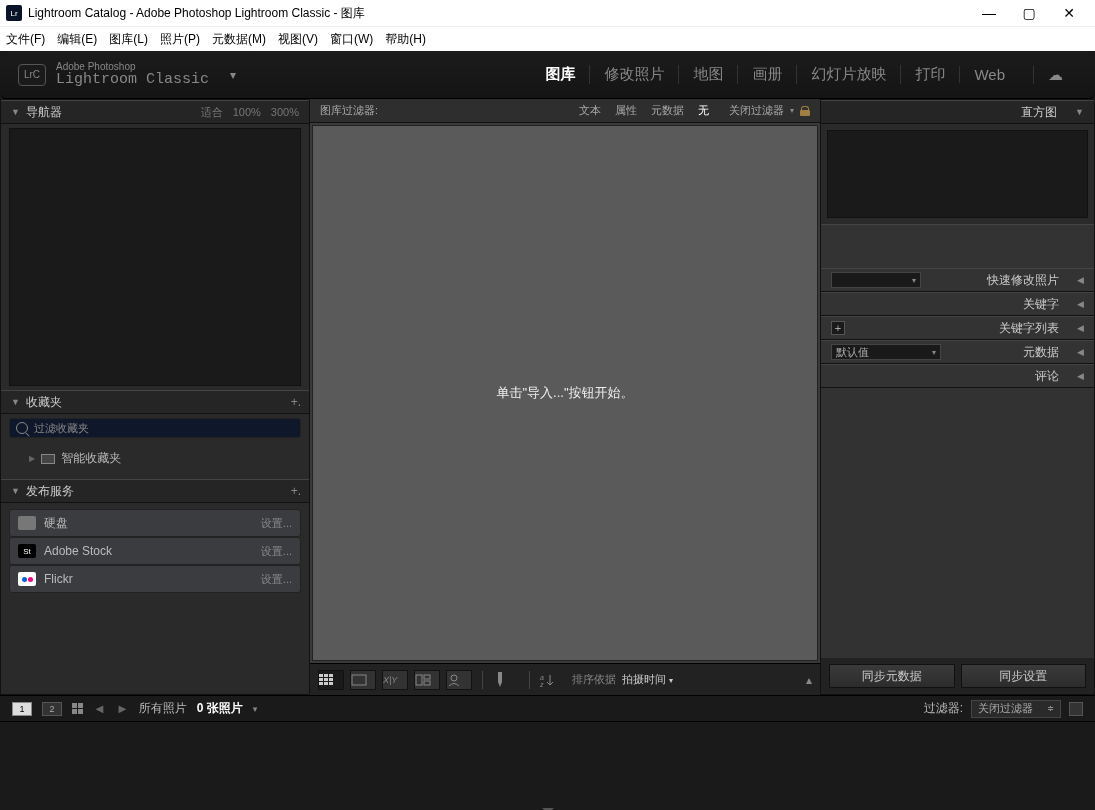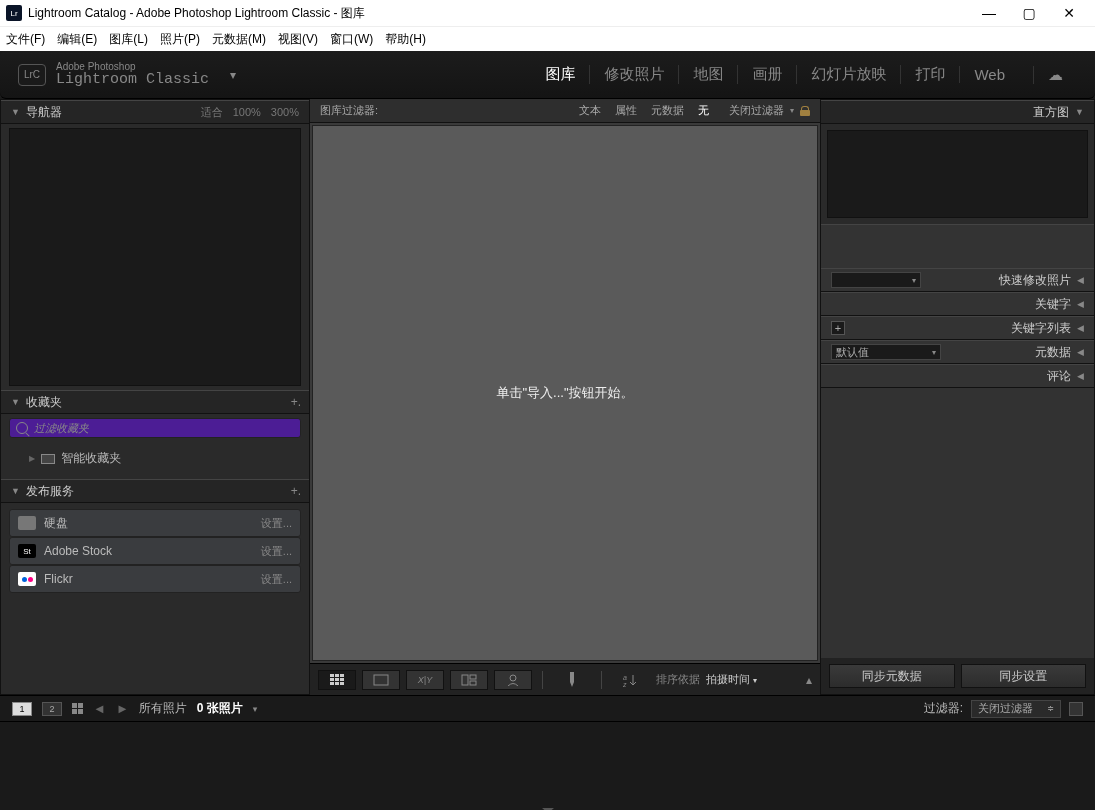--- a/index.html
+++ b/index.html
@@ -14,57 +14,57 @@
 .app-body { background: #1a1a1a; height: 762px; display: flex; flex-direction: column; }
 .header { height: 48px; background: linear-gradient(#1c1c1c, #141414); display: flex; align-items: center; padding: 0 18px; justify-content: space-between; border-bottom: 1px solid #000; border-radius: 6px; }
 .logo-area { display: flex; align-items: center; gap: 10px; }
 .logo-box { width: 28px; height: 22px; border: 1px solid #555; border-radius: 4px; display: flex; align-items: center; justify-content: center; font-size: 10px; color: #888; background: #1a1a1a; }
 .logo-text { display: flex; flex-direction: column; line-height: 1.1; color: #888; }
 .logo-text .sub { font-size: 10px; }
 .logo-text .main { font-size: 15px; font-family: Liberation Mono, monospace; }
 .module-tabs { display: flex; align-items: center; gap: 0; }
 .module-tabs span { font-size: 15px; color: #888; padding: 0 14px; border-left: 1px solid #333; }
 .module-tabs span:first-child { border-left: none; }
-.module-tabs .active { color: #fff; font-weight: normal; }
+.module-tabs .active { color: #fff; font-weight: bold; }
 .cloud-icon { margin-left: 14px; color: #888; font-size: 16px; }
 .chevron-btn { width: 12px; height: 12px; display: inline-flex; align-items: center; justify-content: center; color: #888; margin-left: 8px; }
 .main-area { flex: 1; display: flex; min-height: 0; }
 .left-panel, .right-panel { width: 310px; background: #2a2a2a; display: flex; flex-direction: column; border: 1px solid #111; }
 .right-panel { width: 275px; }
 .center-panel { flex: 1; display: flex; flex-direction: column; background: #3a3a3a; }
 .panel-header { background: #333; height: 24px; display: flex; align-items: center; padding: 0 10px; border-top: 1px solid #444; border-bottom: 1px solid #111; position: relative; font-size: 12px; color: #ccc; }
 .panel-header.dark { background: #252525; }
 .panel-header .tri { margin-right: 6px; font-size: 9px; color: #888; }
 .panel-header .right-side { margin-left: auto; display: flex; align-items: center; gap: 10px; color: #777; font-size: 11px; }
 .panel-header .plus { position: absolute; right: 8px; color: #888; }
 .nav-preview { flex: 0 0 258px; background: #1a1a1a; margin: 4px 8px; border: 1px solid #111; }
 .panel-header.right-align { justify-content: flex-end; }
-.panel-header.right-align .label { margin-right: 0; }
+.panel-header.right-align .label { margin-right: 12px; }
 .panel-header.right-align .tri { margin-left: 6px; margin-right: 0; }
 .panel-header .left-ctrl { margin-right: auto; display: flex; align-items: center; gap: 6px; }
 .histogram-box { height: 88px; background: #1a1a1a; margin: 6px; border: 1px solid #111; }
 .filter-bar { height: 24px; background: #2e2e2e; display: flex; align-items: center; padding: 0 10px; color: #aaa; font-size: 11px; border-bottom: 1px solid #111; }
 .filter-bar .filters { margin-left: auto; display: flex; gap: 14px; align-items: center; }
 .filter-bar .active { color: #fff; }
 .filter-close { margin-left: 20px; display: flex; align-items: center; gap: 6px; }
 .viewport { flex: 1; background: #5a5a5a; border: 1px solid #222; margin: 2px; display: flex; align-items: center; justify-content: center; position: relative; color: #eee; font-size: 13px; }
-.collections-filter { margin: 4px 8px; height: 20px; background: #4c1d95; border: 1px solid #222; border-radius: 3px; display: flex; align-items: center; padding: 0 6px; color: #888; font-size: 11px; gap: 6px; font-style: italic; }
+.collections-filter { margin: 4px 8px; height: 20px; background: #0f172a; border: 1px solid #222; border-radius: 3px; display: flex; align-items: center; padding: 0 6px; color: #888; font-size: 11px; gap: 6px; }
 .collections-list { padding: 4px 8px 8px; }
 .coll-item { display: flex; align-items: center; gap: 6px; padding: 4px 10px 4px 20px; color: #bbb; font-size: 12px; }
 .coll-item .tri { font-size: 8px; color: #666; }
 .coll-item .box-icon { width: 14px; height: 10px; border: 1px solid #888; background: #444; }
 .publish-list { padding: 6px 8px; display: flex; flex-direction: column; }
 .publish-item { background: #3a3c3f; border: 1px solid #222; border-radius: 3px; height: 28px; display: flex; align-items: center; padding: 0 8px; gap: 8px; color: #bbb; }
 .publish-item .icon { width: 18px; height: 14px; background: #ccc; border-radius: 2px; display: flex; align-items: center; justify-content: center; font-size: 8px; color: #000; }
 .publish-item .conf { margin-left: auto; font-size: 11px; color: #888; }
 .publish-more { margin: 4px 8px 8px; background: #2a2a2a; border: 1px solid #222; height: 22px; display: flex; align-items: center; justify-content: center; font-size: 12px; color: #aaa; border-radius: 3px; }
 .left-buttons { display: flex; gap: 4px; padding: 6px 8px; background: #222; }
 .btn { flex: 1; height: 24px; background: linear-gradient(#3a3a3a, #2c2c2c); border: 1px solid #111; display: flex; align-items: center; justify-content: center; color: #ccc; font-size: 12px; }
 .toolbar { height: 32px; background: #222; display: flex; align-items: center; padding: 0 8px; gap: 6px; border-top: 1px solid #000; }
-.toolbar .tool-icon { width: 38px; height: 20px; background: #333; border: 1px solid #111; display: flex; align-items: center; justify-content: center; color: #888; font-size: 11px; font-style: italic; }
+.toolbar .tool-icon { width: 26px; height: 20px; background: #333; border: 1px solid #111; display: flex; align-items: center; color: #888; font-size: 11px; font-style: italic; }
 .toolbar .tool-icon.active { background: #1a1a1a; color: #ccc; }
 .toolbar .sep { width: 1px; height: 18px; background: #444; margin: 0 4px; }
 .toolbar .sort-text { font-size: 11px; color: #888; }
 .toolbar .up-chev { margin-left: auto; color: #888; }
 .right-sync { display: flex; gap: 6px; padding: 6px 8px; background: #222; }
 .footer-bar { height: 26px; background: #1a1a1a; display: flex; align-items: center; padding: 0 12px; border-top: 1px solid #000; gap: 10px; }
 .monitor-icon { width: 20px; height: 14px; border: 1px solid #888; display: flex; align-items: center; justify-content: center; font-size: 9px; background: #ddd; color: #000; }
 .monitor-icon.dark { background: #333; color: #aaa; border-color: #555; }
 .grid4 { display: grid; grid-template-columns: 5px 5px; grid-template-rows: 5px 5px; gap: 1px; }
 .grid4 div { background: #888; }

